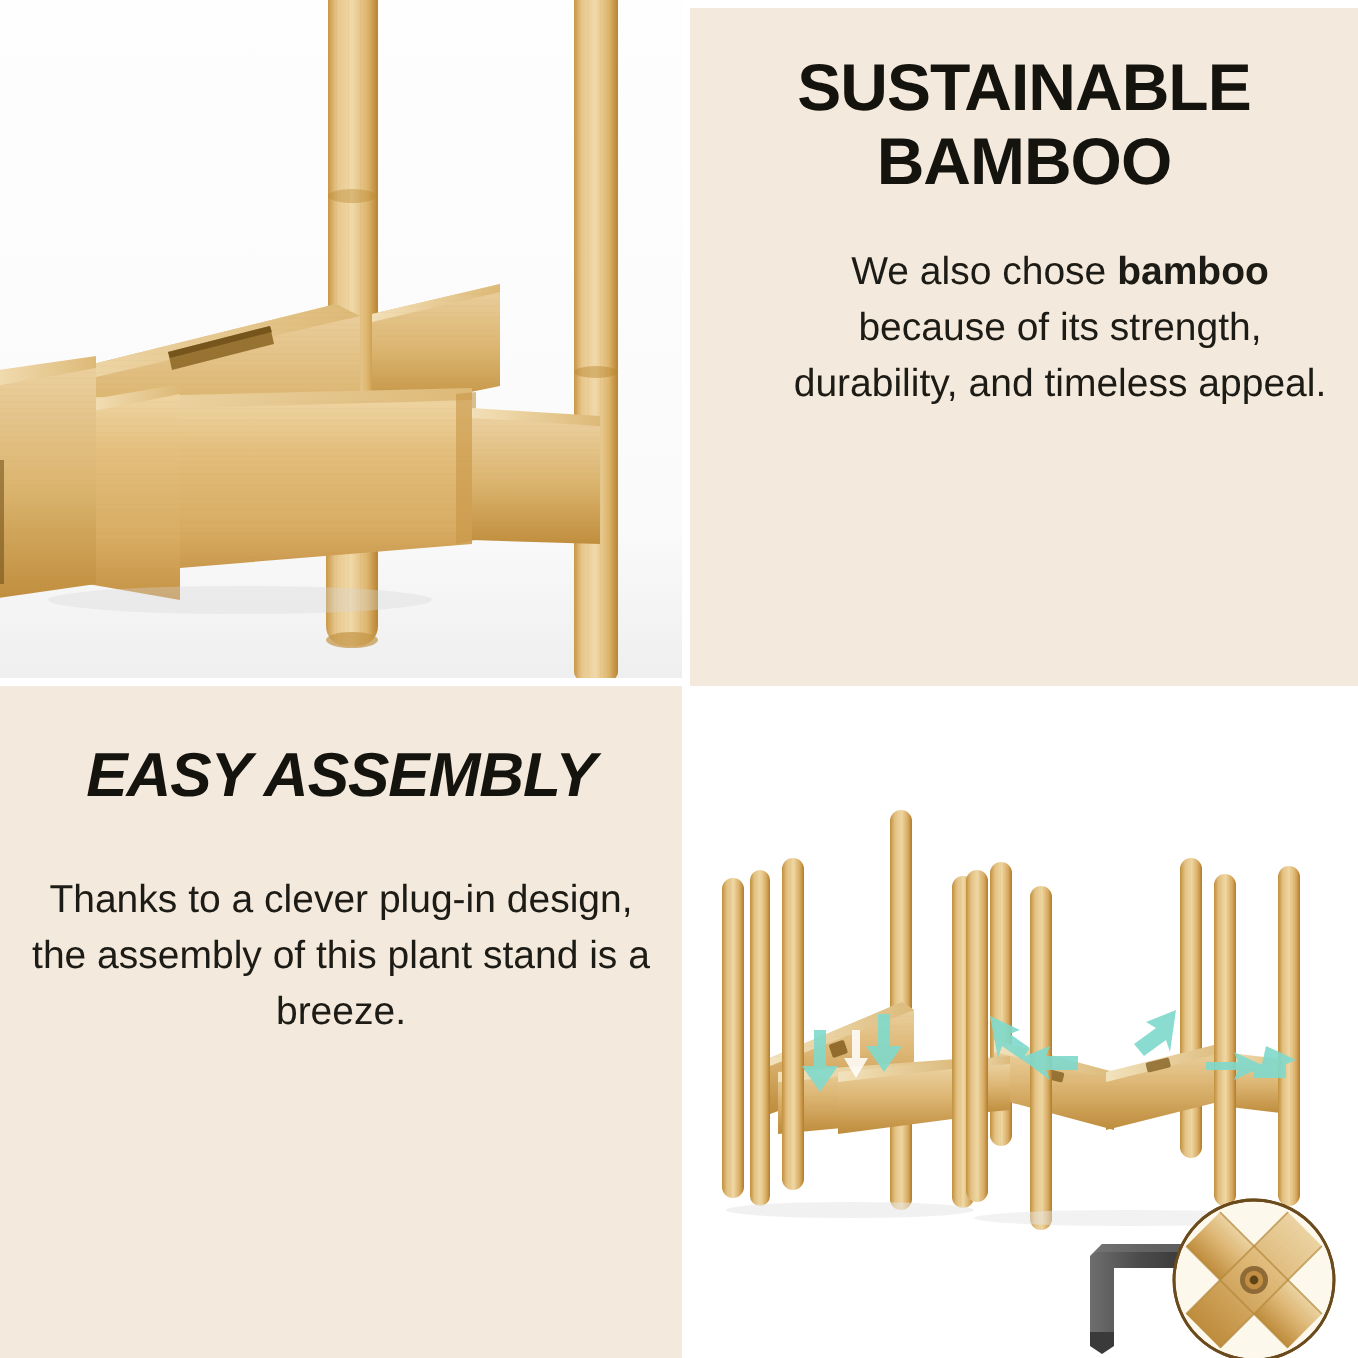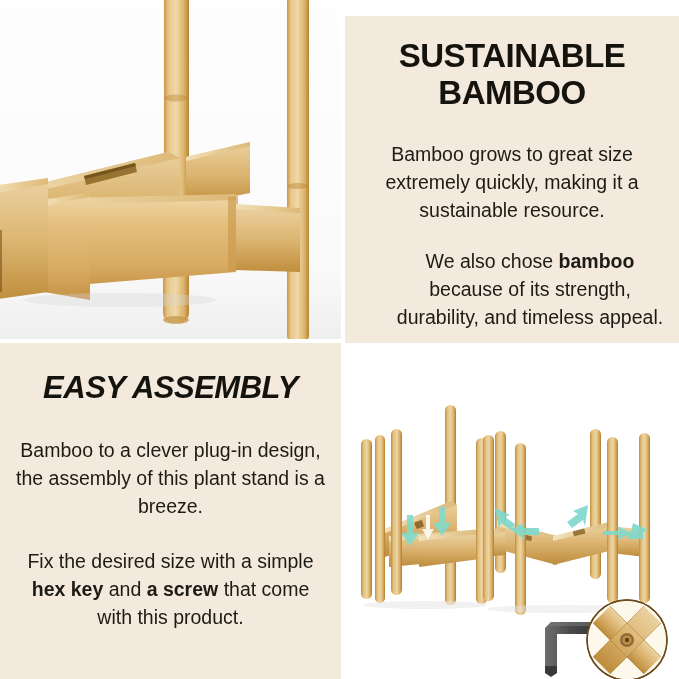--- a/index.html
+++ b/index.html
@@ -21,21 +21,21 @@
     background: #ffffff;
   }
 
   
   .quad {
     position: absolute;
     overflow: hidden;
     box-sizing: border-box;
   }
   #q-tl { left: 0;     top: 0;     width: 341px; height: 339px; background: #fdfdfd; }
-  #q-tr { left: 345px; top: 16px;     width: 334px; height: 339px; background: #f3e9dc; }
+  #q-tr { left: 345px; top: 4px;     width: 334px; height: 339px; background: #f3e9dc; }
   #q-bl { left: 0;     top: 343px; width: 341px; height: 336px; background: #f3e9dc; }
   #q-br { left: 345px; top: 343px; width: 334px; height: 336px; background: #ffffff; }
 
   
   #br-sliver {
     position: absolute;
     left: 0; top: 0; width: 334px; height: 9px;
     background: #f3e9dc;
   }
   #br-sliver-left {
@@ -206,30 +206,28 @@
       <ellipse cx="120" cy="300" rx="96" ry="7" fill="#d8d8d8" opacity="0.35"></ellipse>
     </svg>
   </div>
 
   <div class="quad" id="q-tr">
     <div class="textpanel">
       <div class="headline" id="tr-head">
         <div>SUSTAINABLE</div>
         <div>BAMBOO</div>
       </div>
-      <div class="para" id="tr-p1">Bamboo grows to great size extremely quickly, making it a sustainable resource.</div>
       <div class="para" id="tr-p2"><span>We also chose </span><b>bamboo</b><span> because of its strength, durability, and timeless appeal.</span></div>
     </div>
   </div>
 
   <div class="quad" id="q-bl">
     <div class="textpanel">
       <div class="headline" id="bl-head">EASY ASSEMBLY</div>
-      <div class="para" id="bl-p1">Bamboo to a clever plug-in design, the assembly of this plant stand is a breeze.</div>
-      <div class="para" id="bl-p2"><span>Fix the desired size with a simple </span><b>hex key</b><span> and </span><b>a screw</b><span> that come with this product.</span></div>
+      <div class="para" id="bl-p1">Thanks to a clever plug-in design, the assembly of this plant stand is a breeze.</div>
     </div>
   </div>
 
   <div class="quad" id="q-br">
     <div id="br-sliver"></div>
     <div id="br-sliver-left"></div>
 
     <svg id="diagram" viewBox="0 0 334 336">
       <defs>
         <linearGradient id="dlegG" x1="0" y1="0" x2="1" y2="0">

